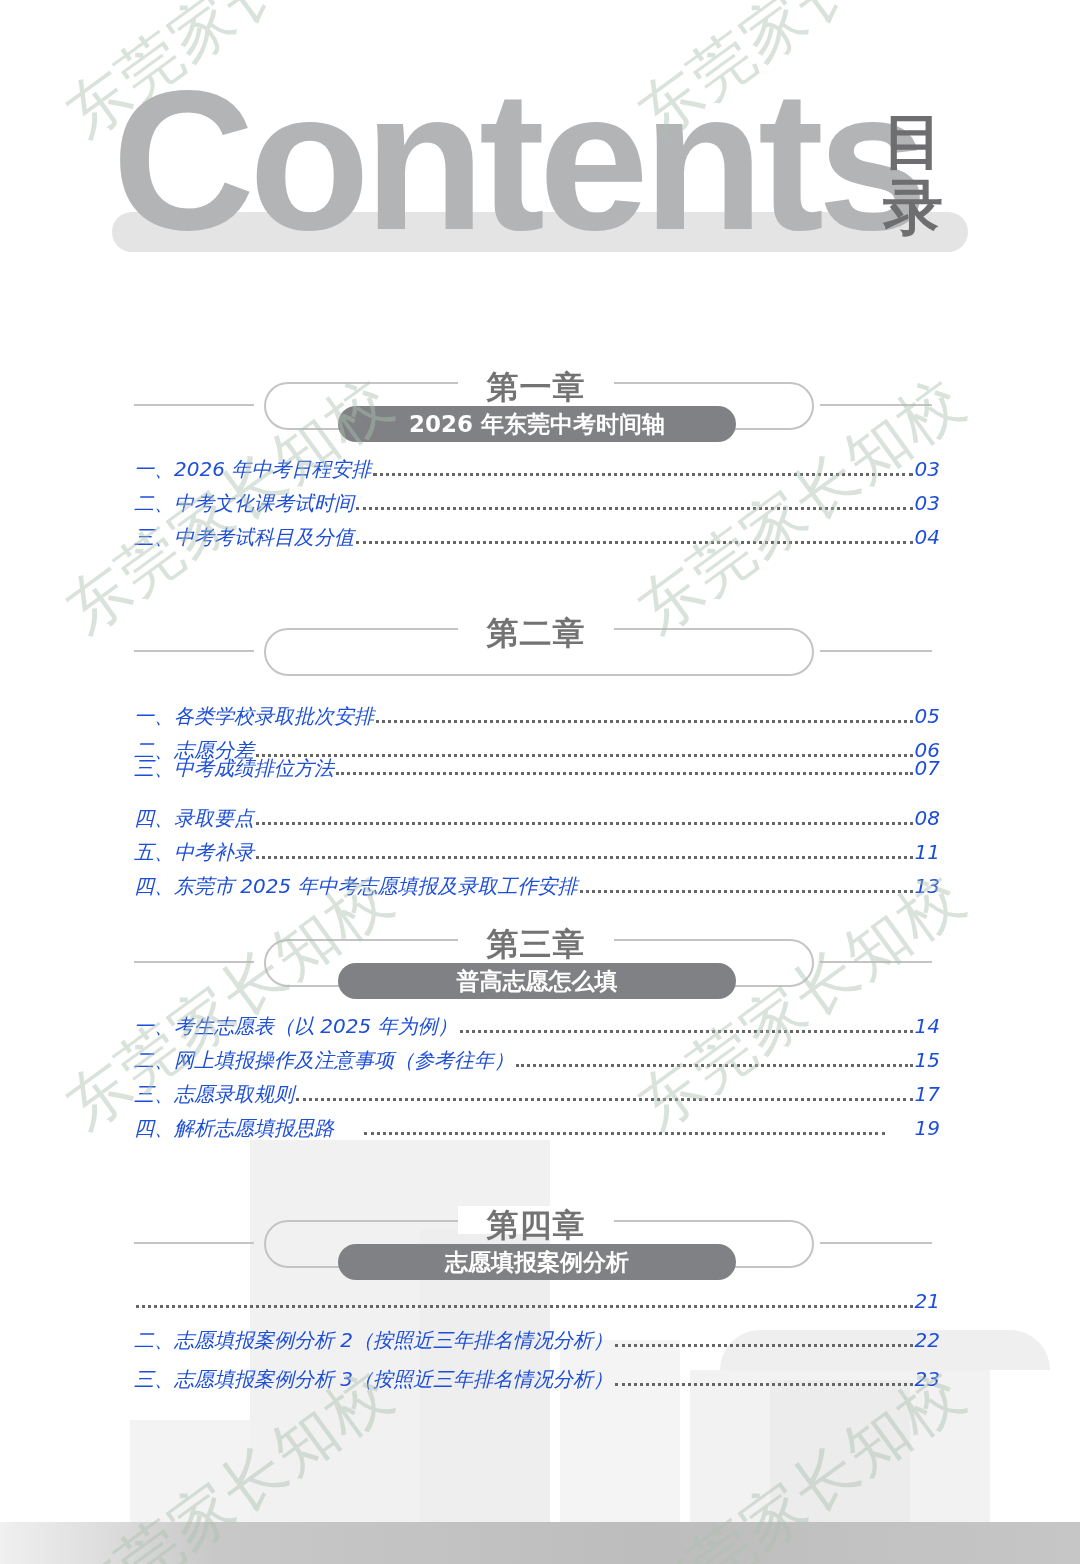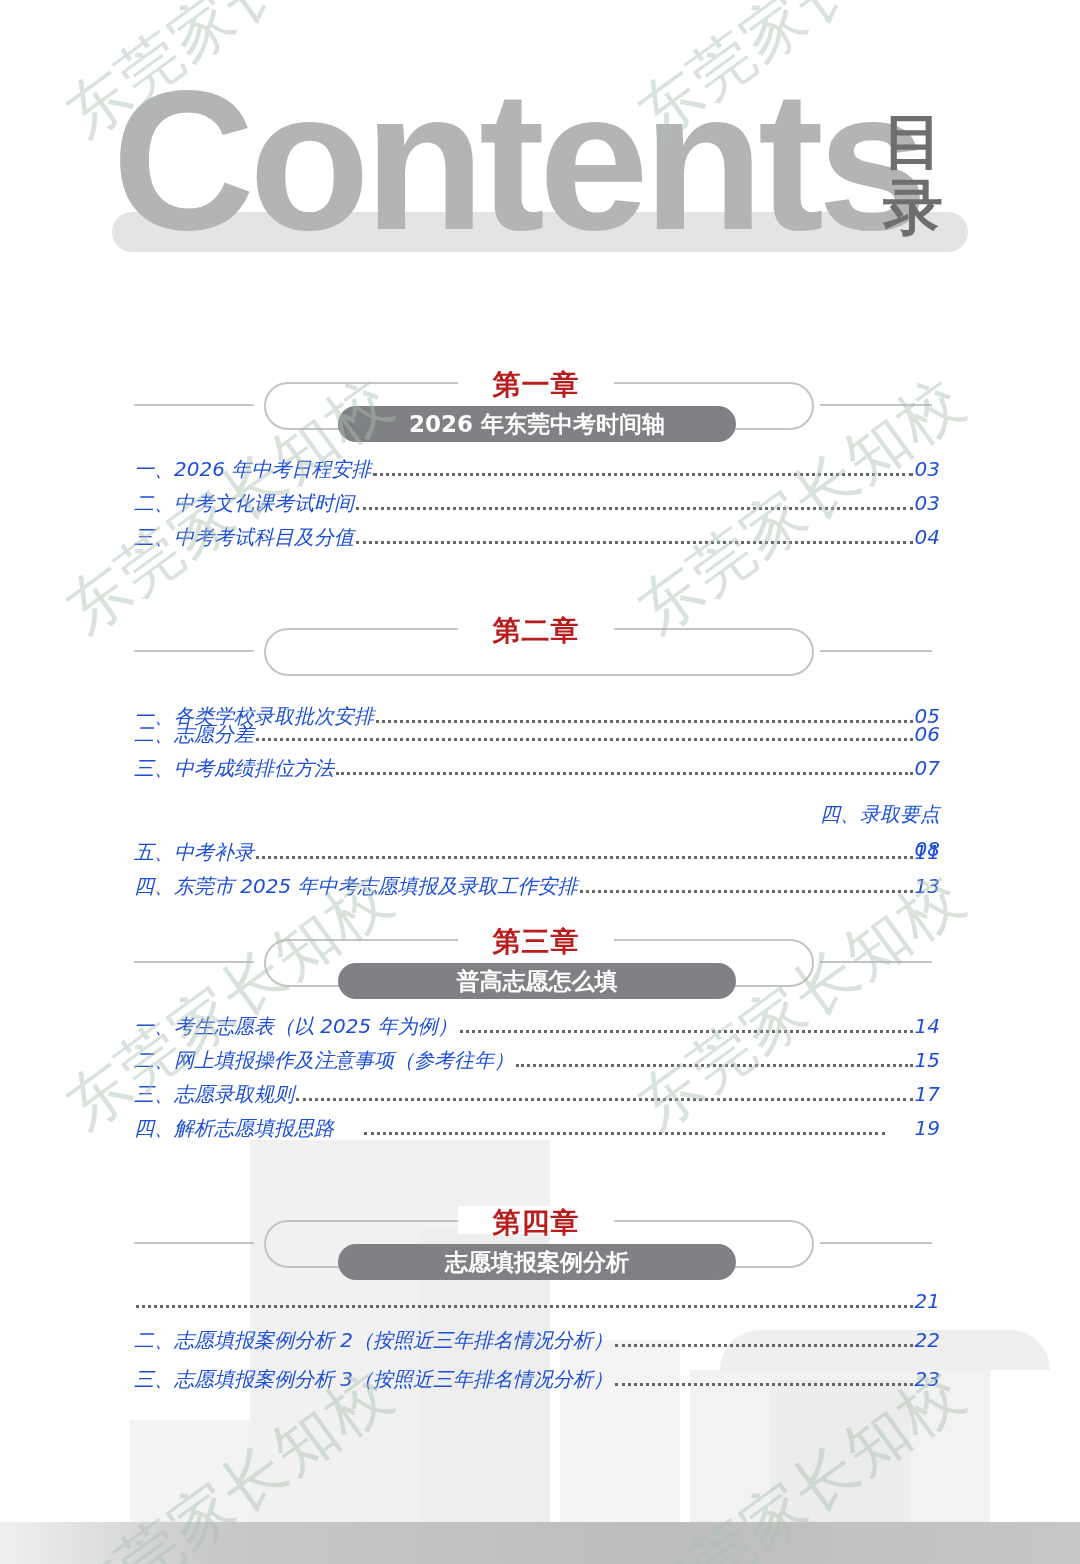--- a/index.html
+++ b/index.html
@@ -40,21 +40,21 @@
     .ch-line.right { left: 820px; width: 112px; }
     .ch-frame {
       position: absolute; left: 264px; top: 2px; width: 546px; height: 44px;
       border: 2px solid #c4c4c4; border-radius: 24px; background: transparent;
     }
     .ch-title-mask {
       position: absolute; left: 458px; top: -12px; width: 156px; height: 28px; background: #ffffff;
     }
     .ch-title {
       position: absolute; left: 0; width: 1072px; top: -14px; text-align: center;
-      font-size: 28px; font-weight: bold; color: #b91c1c; letter-spacing: 1px;
+      font-size: 32px; font-weight: bold; color: #737373; letter-spacing: 1px;
     }
     .ch-pill {
       position: absolute; left: 338px; top: 26px; width: 398px; height: 36px;
       background: #808184; border-radius: 18px;
       color: #ffffff; font-size: 23px; font-weight: bold; text-align: center; line-height: 36px;
     }
     
     .toc { position: absolute; left: 134px; width: 806px; z-index: 3; }
     .toc-row {
       position: absolute; left: 0; width: 806px; height: 30px;
@@ -130,31 +130,31 @@
   <div class="ch-frame"></div>
   <div class="ch-title-mask"></div>
   <div class="ch-title">第二章</div>
 </div>
 <div class="toc" style="top:699px;">
   <div class="toc-row" style="top:0px;">
     <span class="toc-label">一、各类学校录取批次安排</span>
     <span class="toc-dots"></span>
     <span class="toc-page">05</span>
   </div>
-  <div class="toc-row" style="top:18px;text-align:right;">
+  <div class="toc-row" style="top:34px;text-align:right;">
     <span class="toc-label">二、志愿分差</span>
     <span class="toc-dots"></span>
     <span class="toc-page">06</span>
   </div>
   <div class="toc-row" style="top:52px;">
     <span class="toc-label">三、中考成绩排位方法</span>
     <span class="toc-dots"></span>
     <span class="toc-page">07</span>
   </div>
-  <div class="toc-row" style="top:102px;flex-direction:column;">
+  <div class="toc-row" style="top:102px;">
     <span class="toc-label">四、录取要点</span>
     <span class="toc-dots"></span>
     <span class="toc-page">08</span>
   </div>
   <div class="toc-row" style="top:136px;justify-content:flex-end;">
     <span class="toc-label">五、中考补录</span>
     <span class="toc-dots"></span>
     <span class="toc-page">11</span>
   </div>
   <div class="toc-row" style="top:170px;">

